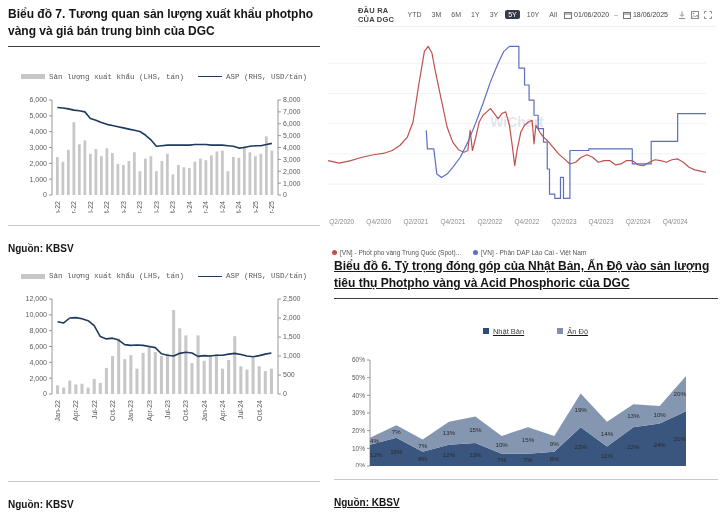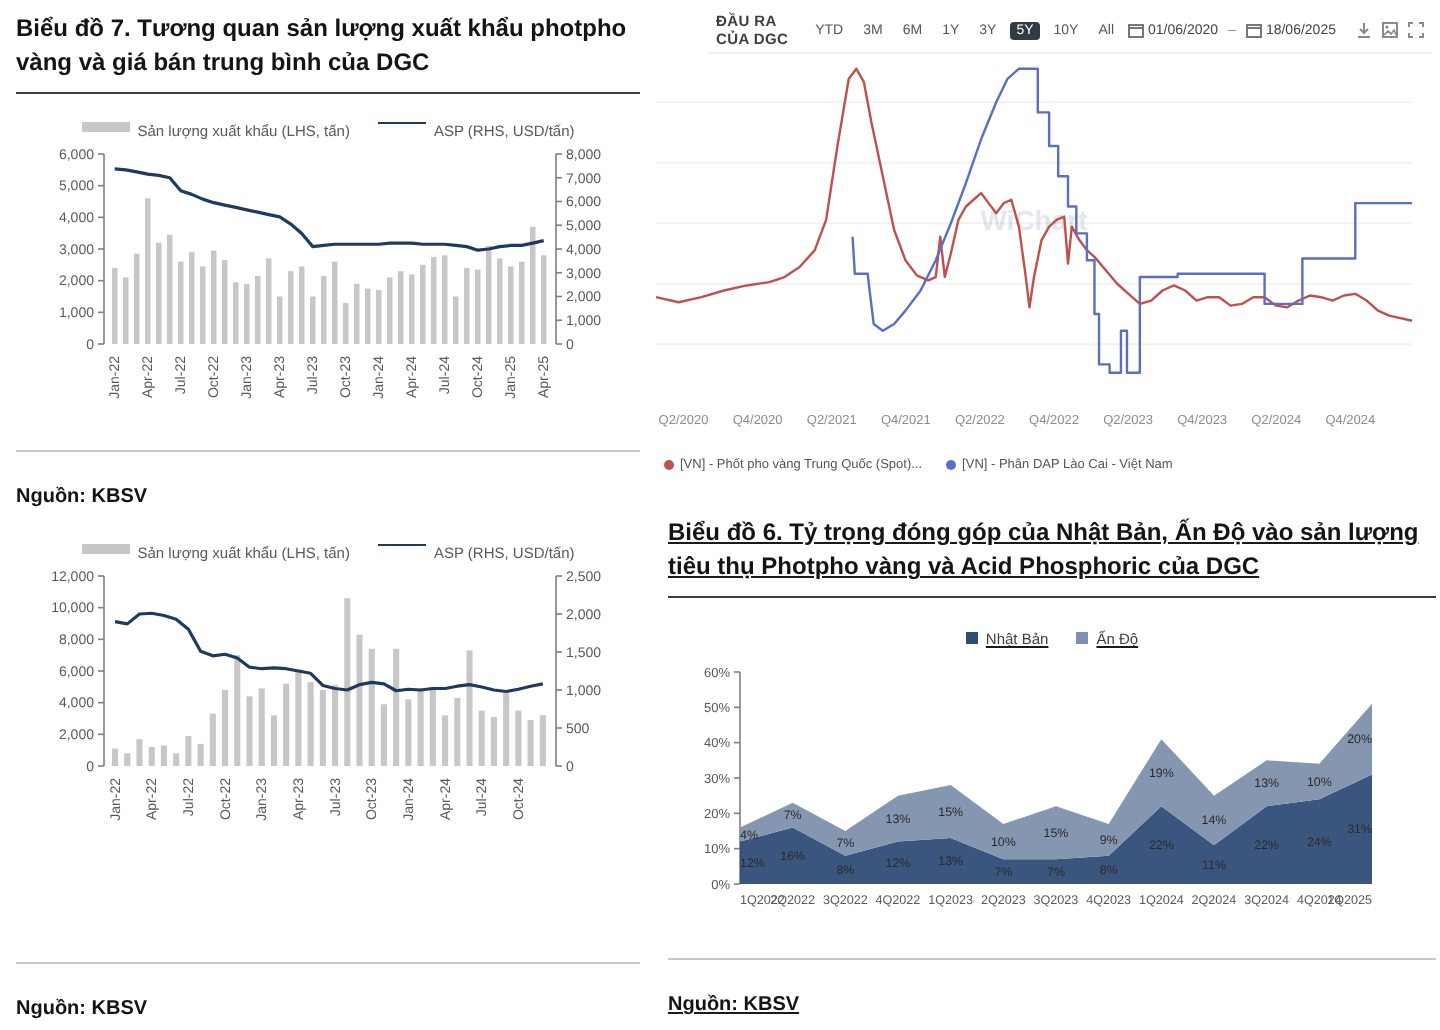--- a/index.html
+++ b/index.html
@@ -1,40 +1,40 @@
 <!DOCTYPE html>
 <html><head>
 <meta charset="utf-8">
 <style>
   html,body{margin:0;padding:0;}
   body{
     width:720px;height:515px;position:relative;background:#ffffff;
     font-family:"Liberation Sans",sans-serif;color:#1a1a1a;overflow:hidden;
   }
-  .panel{position:absolute;display:flex;flex-direction:column;}
+  .panel{position:absolute;display:flex;flex-direction:column;gap:12px;}
   #panel7{left:8px;top:6px;width:312px;height:248px;}
   #panel-wi{left:322px;top:4px;width:394px;height:252px;}
   #panel8{left:8px;top:258px;width:312px;height:252px;}
   #panel6{left:334px;top:258px;width:384px;height:250px;text-decoration:underline;}
 
   .chart-title{
     font-size:12px;font-weight:bold;line-height:1.45;color:#141414;
     border-bottom:1.5px solid #3d3d3d;padding-bottom:5px;
   }
   .source-row{
     margin-top:auto;border-top:1px solid #c9c9c9;padding-top:17px;
     font-size:10px;font-weight:bold;color:#141414;
   }
   .combo-legend{
     display:flex;justify-content:center;align-items:center;gap:14px;
     font-size:7.5px;color:#595959;margin:14px 0 2px 0;
   }
   .combo-legend .sw-bar{width:24px;height:5px;background:#c7c7c7;display:inline-block;}
   .combo-legend .sw-line{width:24px;height:0;border-top:1.6px solid #1f3a5f;display:inline-block;}
-  .combo-legend .item{display:flex;gap:4px;}
+  .combo-legend .item{display:flex;align-items:center;gap:4px;font-family:Liberation Mono, monospace;}
 
   
   .wi-header{
     display:flex;justify-content:space-between;align-items:center;
     height:22px;padding:0 4px 0 4px;border-bottom:1px solid #f0f0f0;margin-left:32px;
   }
   .wi-title{font-size:7.5px;font-weight:bold;color:#3d3d3d;letter-spacing:.2px;}
   .wi-controls{display:flex;align-items:center;gap:4px;font-size:7px;color:#555;}
   .wi-range{padding:1px 3px;border-radius:2px;cursor:default;}
   .wi-range.active{background:#343a46;color:#fff;}
@@ -46,21 +46,21 @@
     font-size:6.5px;color:#555;padding:2px 0 0 10px;
   }
   .wi-legend .dot{width:5px;height:5px;border-radius:50%;display:inline-block;margin-right:3px;}
   .wi-legend .item{display:flex;align-items:center;}
 
   .area-legend{
     display:flex;justify-content:center;align-items:center;gap:14px;
     font-size:7.5px;color:#404040;margin:16px 0 0 0;
   }
   .area-legend .sq{width:6px;height:6px;display:inline-block;margin-right:4px;}
-  .area-legend .item{display:flex;align-items:center;}
+  .area-legend .item{display:flex;align-items:center;margin-left:19px;}
   svg{display:block;}
   svg text{font-family:"Liberation Sans",sans-serif;}
 </style>
 </head>
 <body>
 
 <div class="panel" id="panel7">
   <div class="chart-title">Biểu đồ 7. Tương quan sản lượng xuất khẩu photpho vàng và giá bán trung bình của DGC</div>
   <div class="combo-legend">
     <span class="item">

